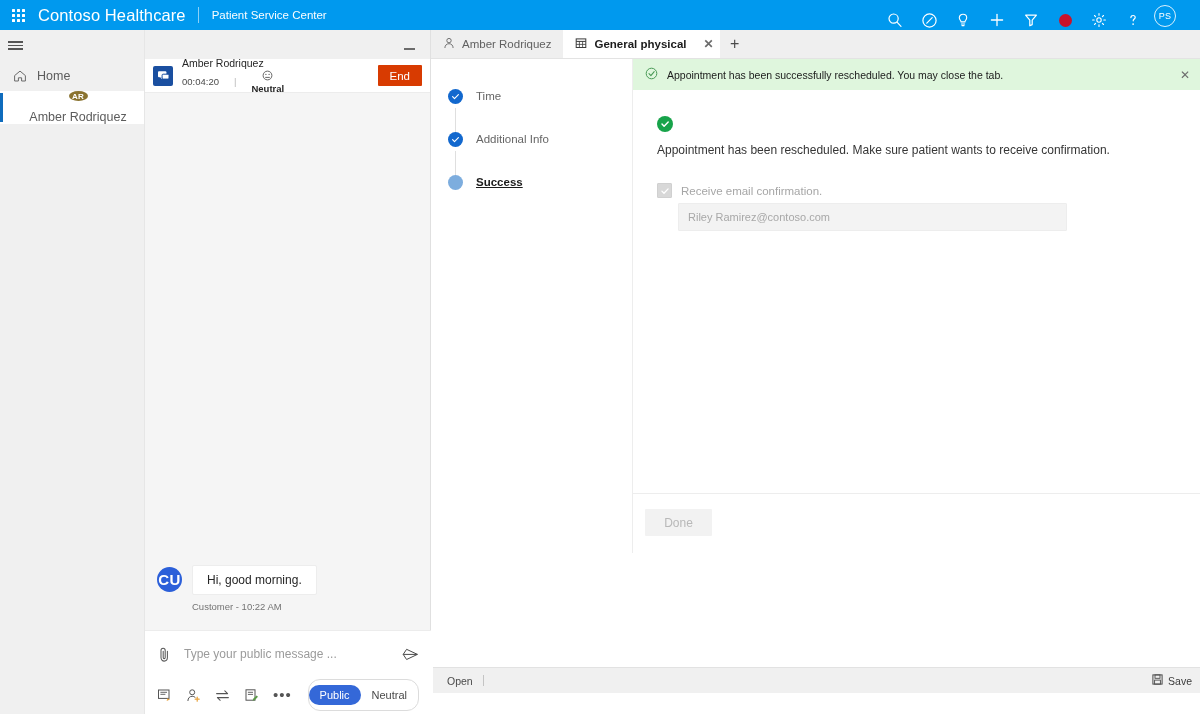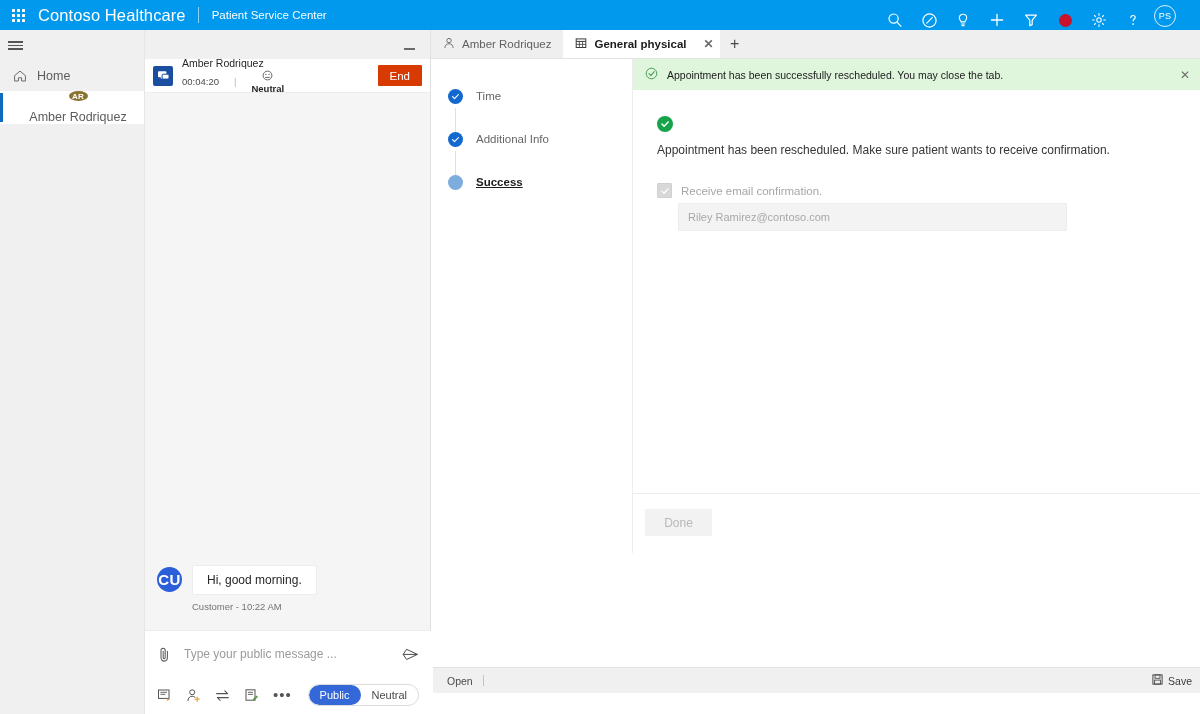--- a/index.html
+++ b/index.html
@@ -141,21 +141,21 @@
     flex: 1; border: none; outline: none; background: transparent;
     font-family: inherit; font-size: 12px; color: #262626;
   }
   .msg-input::placeholder { color: #9b9b9b; }
   .send { cursor: pointer; display: flex; }
   .composer-bottom { display: flex; align-items: center; height: 36px; padding: 0 12px; gap: 14px; }
   .cb-icon { cursor: pointer; display: flex; align-items: center; }
   .dots { font-size: 15px; color: #555; line-height: 10px; letter-spacing: 1px; cursor: pointer; }
   .toggle {
     margin-left: auto; display: flex; align-items: center;
-    border: 1px solid #dcdcdc; border-radius: 12px; background: #fff; height: 22px; overflow: hidden;
+    border: 1px solid #dcdcdc; border-radius: 12px; background: #fff; height: 32px; overflow: hidden;
   }
   .toggle span { font-size: 11px; padding: 0 11px; line-height: 18px; cursor: pointer; }
   .toggle .on { background: #3468d8; color: #fff; border-radius: 12px; height: 20px; line-height: 20px; }
   .toggle .off { color: #4a4a4a; }
 
   
   .work {
     position: absolute; top: 30px; left: 431px; width: 769px; height: 684px; background: #ffffff;
   }
   .tabstrip {

